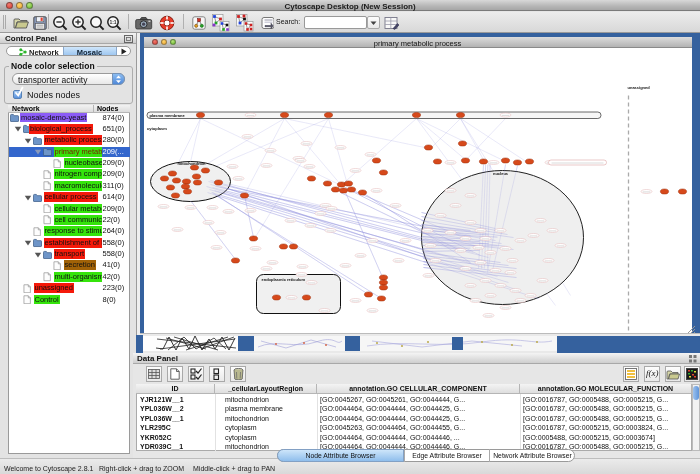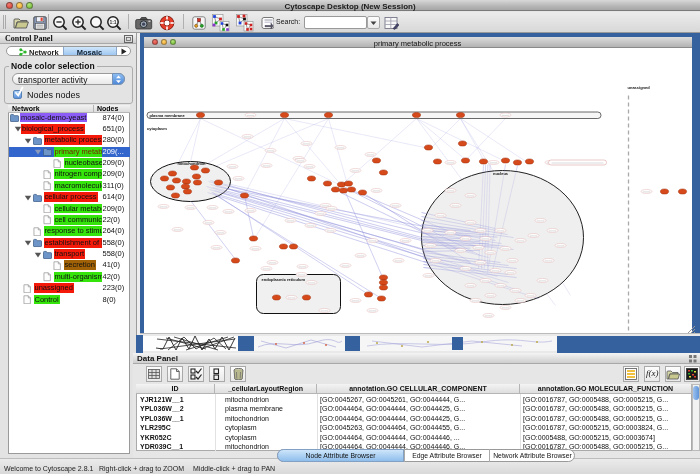--- a/index.html
+++ b/index.html
@@ -150,21 +150,21 @@
 <svg class="abs" style="left:384px;top:16px" width="15" height="14" viewBox="0 0 15 14">
     <rect x="1" y="1.5" width="12" height="11" fill="#f8f8f8" stroke="#778" stroke-width="0.9"></rect>
     <line x1="1" y1="5" x2="13" y2="5" stroke="#99a" stroke-width="0.8"></line>
     <line x1="1" y1="8.5" x2="13" y2="8.5" stroke="#99a" stroke-width="0.8"></line>
     <line x1="6.8" y1="1.5" x2="6.8" y2="12.5" stroke="#99a" stroke-width="0.8"></line>
     <path d="M9 12.5 L13.5 7.5 L15 9 L10.8 13.5 Z" fill="#446" stroke="#224" stroke-width="0.5"></path>
   </svg>
 <div class="abs toolbar" style="z-index:-1"></div>
 <div class="abs ctrl"></div>
 <div class="abs phead" style="left:0;top:33px;width:136px;">
-    <span style="position:absolute;left:5px;top:1px;font-family:Liberation Serif, serif;">Control Panel</span>
+    <span style="position:absolute;left:5px;top:1px;">Control Panel</span>
   </div>
 <svg class="abs" style="left:124px;top:35px" width="9" height="8" viewBox="0 0 9 8">
     <rect x="0.5" y="0.5" width="8" height="7" fill="none" stroke="#666" stroke-width="1"></rect>
     <rect x="2.5" y="2.5" width="4" height="3" fill="none" stroke="#666" stroke-width="0.8"></rect>
   </svg>
 <div class="abs" style="left:6px;top:46px;width:125px;height:10px;background:#fff;border:1px solid #9a9a9a;border-radius:5.5px;overflow:hidden;">
     <div style="position:absolute;left:56px;top:0;width:54px;height:10px;background:linear-gradient(#cfe6fb,#92bfee);border-left:1px solid #8aa8cc;border-right:1px solid #8aa8cc;"></div>
   </div>
 <div class="abs" style="left:29px;top:47.5px;font-size:7.5px;font-weight:bold;color:#222;">Network</div>
 <div class="abs" style="left:63px;top:47.5px;width:53px;text-align:center;font-size:7.5px;font-weight:bold;color:#123;">Mosaic</div>
@@ -204,21 +204,21 @@
     <span class="lbl" style="position:absolute;left:11.0px;max-width:81.5px;overflow:hidden;background:#8b5cf6;color:#111;">mosaic-demo-yeast</span>
     <span class="cnt" style="color:#111;">874(0)</span>
   </div>
 <div class="abs treerow" style="left:9px;top:123.88px;">
     <svg style="position:absolute;left:4.5px;top:2.5px" width="8" height="6" viewBox="0 0 8 6">
       <path d="M0.8 0.8 L7.2 0.8 L4 5.4 Z" fill="#555"></path>
     </svg>
     <svg style="position:absolute;left:14px;top:0.5px" width="9" height="9.5" viewBox="0 0 9.5 10">
       <path d="M0.5 8.5 L0.5 2.5 Q0.5 1.5 1.5 1.5 L3.5 1.5 L4.5 2.8 L8.3 2.8 Q9 2.8 9 3.6 L9 8.5 Q9 9 8.4 9 L1.1 9 Q0.5 9 0.5 8.5 Z" fill="#6e95c8" stroke="#3c5c88" stroke-width="0.8"></path>
     </svg>
-    <span class="lbl" style="position:absolute;left:12px;max-width:68.0px;overflow:hidden;background:#f5190a;color:#111;">biological_process</span>
+    <span class="lbl" style="position:absolute;left:20px;max-width:68.0px;overflow:hidden;background:#f5190a;color:#111;">biological_process</span>
     <span class="cnt" style="color:#111;">651(0)</span>
   </div>
 <div class="abs treerow" style="left:9px;top:135.26px;">
     <svg style="position:absolute;left:14.5px;top:2.5px" width="8" height="6" viewBox="0 0 8 6">
       <path d="M0.8 0.8 L7.2 0.8 L4 5.4 Z" fill="#555"></path>
     </svg>
     <svg style="position:absolute;left:24px;top:0.5px" width="9" height="9.5" viewBox="0 0 9.5 10">
       <path d="M0.5 8.5 L0.5 2.5 Q0.5 1.5 1.5 1.5 L3.5 1.5 L4.5 2.8 L8.3 2.8 Q9 2.8 9 3.6 L9 8.5 Q9 9 8.4 9 L1.1 9 Q0.5 9 0.5 8.5 Z" fill="#6e95c8" stroke="#3c5c88" stroke-width="0.8"></path>
     </svg>
     <span class="lbl" style="position:absolute;left:34.5px;max-width:58.0px;overflow:hidden;background:#f5190a;color:#111;">metabolic process</span>

